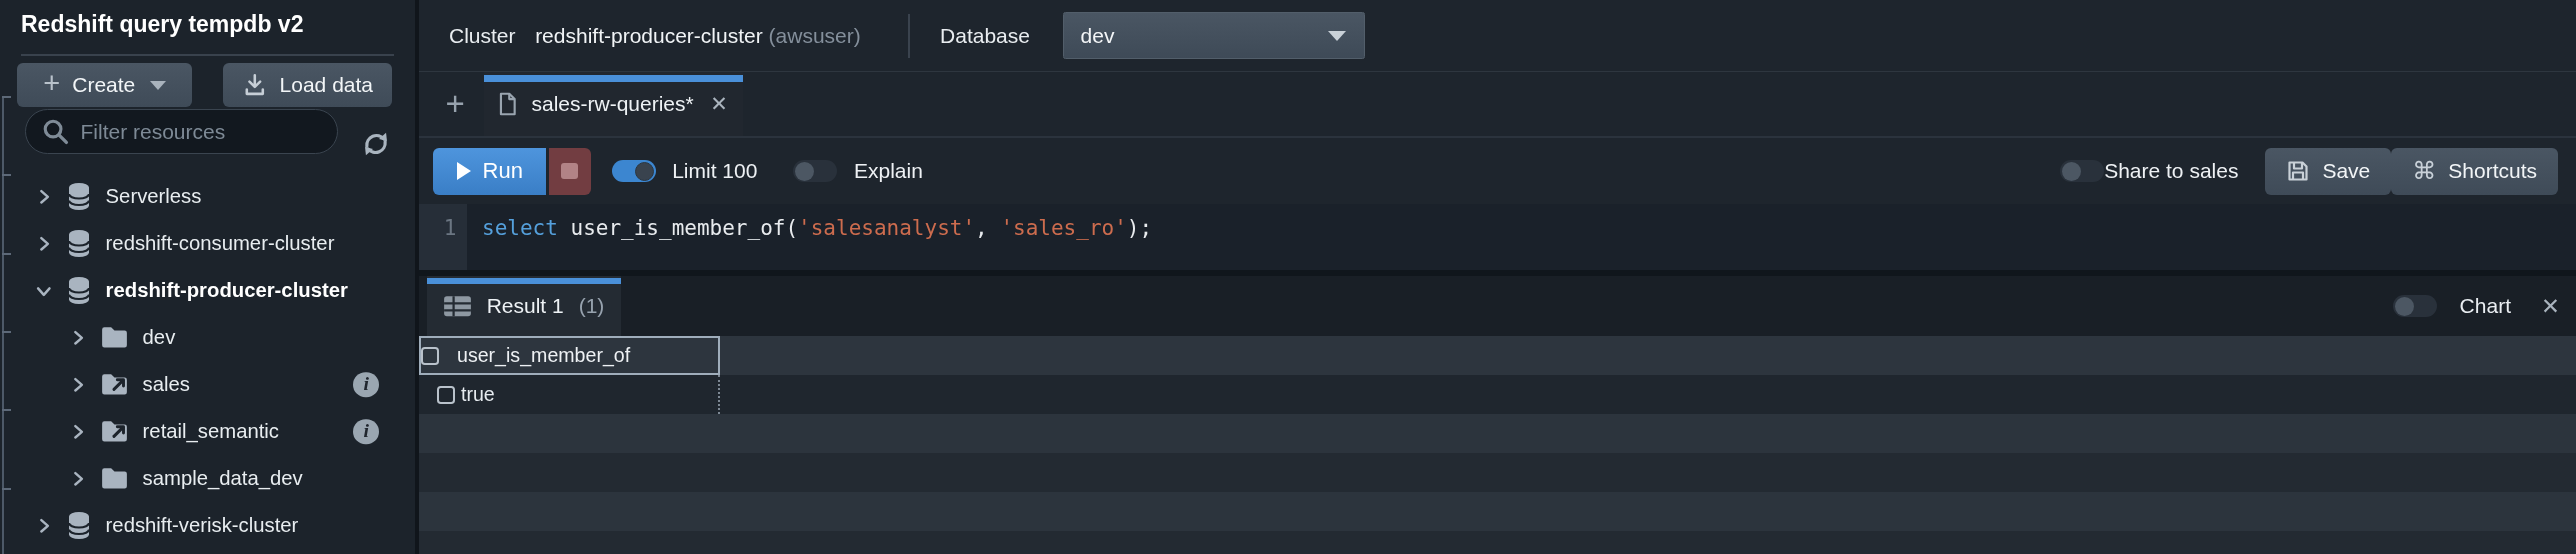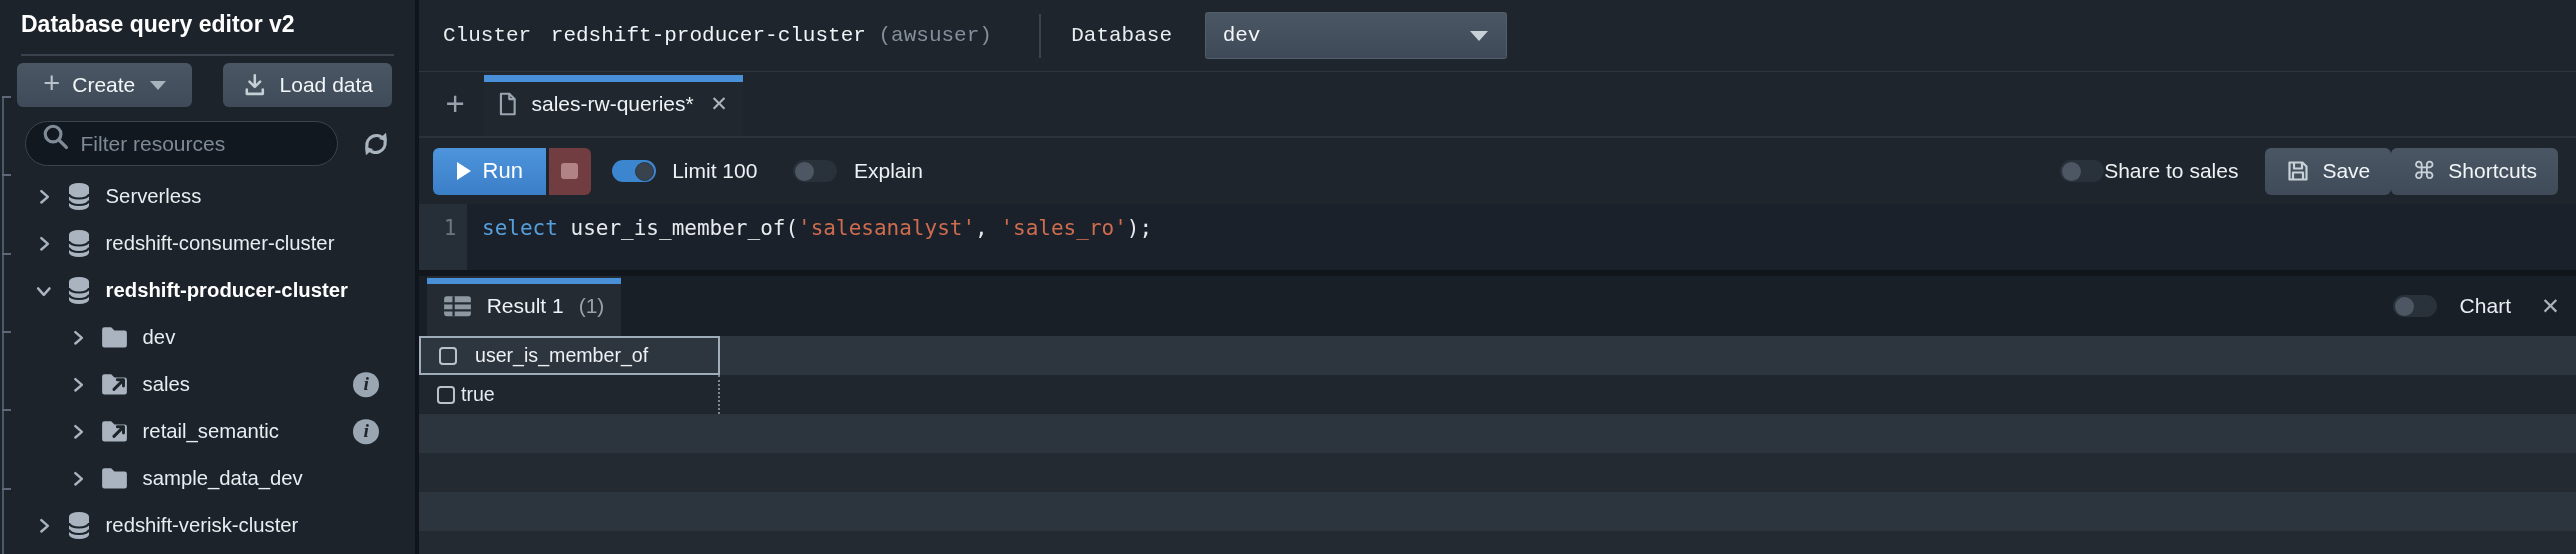--- a/index.html
+++ b/index.html
@@ -21,23 +21,23 @@
     position:absolute; top:63px; height:44px; border-radius:6px;
     background:linear-gradient(#4a5663,#3f4b58);
     display:flex; align-items:center; justify-content:center; gap:12px;
     font-size:21px; color:#f2f5f7; cursor:pointer;
   }
   .sb-btn.create { left:17.3px; width:175px; }
   .sb-btn.load { left:223px; width:169px; }
   .plus-glyph { font-size:29px; font-weight:400; color:#b9c2cb; line-height:1; margin-top:-3px; }
   .caret-down { width:0; height:0; border-left:8.3px solid transparent; border-right:8.3px solid transparent; border-top:9.8px solid #a9b3bd; margin-left:3px; }
   .sb-search {
-    position:absolute; left:25px; top:121px; width:313px; height:45px;
+    position:absolute; left:25px; top:109px; width:313px; height:45px;
     background:#12181f; border:1.5px solid #3a444f; border-radius:22.6px;
-    display:flex; padding:0 15px; gap:10.5px;
+    display:flex; align-items:center; padding:0 15px; gap:10.5px;
   }
   .sb-search input {
     background:transparent; border:none; outline:none; color:#cfd6dc;
     font-size:21px; font-family:"Liberation Sans", sans-serif; width:100%;
   }
   .sb-search input::placeholder { color:#7e8a96; }
   .refresh-wrap { position:absolute; right:22.6px; top:127px; width:33px; height:33px; display:flex; align-items:center; justify-content:center; cursor:pointer; }
 
   .tree { position:absolute; left:0; top:173px; right:0; }
   .tree-row { position:relative; height:47px; display:flex; align-items:center; cursor:pointer; }
@@ -54,21 +54,21 @@
     display:flex; align-items:center; justify-content:center;
     font-family:"Liberation Serif", serif; font-weight:700; font-style:italic;
     font-size:19.6px; color:#20262e; cursor:pointer;
   }
   .sb-main-divider { position:absolute; left:415px; top:0; width:3.8px; height:554px; background:#10151b; }
 
   
   .main { position:absolute; left:419px; top:0; width:2157px; height:554px; display:flex; flex-direction:column; background:#1e252d; }
 
   
-  .m-header { flex:none; height:72px; display:flex; align-items:center; padding-left:24px; border-bottom:1.5px solid #2e363f; background:#1e252d;font-family:Liberation Mono, monospace; }
+  .m-header { flex:none; height:72px; display:flex; align-items:center; padding-left:30px; border-bottom:1.5px solid #2e363f; background:#1e252d; }
   .hdr-label { font-size:21px; color:#e9edf0; }
   .hdr-cluster-name { margin-left:19.6px; font-size:21px; color:#f1f4f6; white-space:nowrap; }
   .hdr-cluster-user { color:#848f9b; }
   .hdr-vdivider { width:2.3px; height:44px; background:#3a434e; margin-left:47px; }
   .hdr-db-label { margin-left:30px; font-size:21px; color:#e9edf0; }
   .db-select {
     margin-left:33px; width:302px; height:47px; border-radius:2.3px;
     background:linear-gradient(#4a5663,#3e4a57); border:0.8px solid #525e6a;
     display:flex; align-items:center; padding:0 18px 0 16.6px; cursor:pointer;
   }
@@ -126,21 +126,21 @@
   .res-tab { position:relative; margin-left:7.5px; width:194px; background:#242b33; display:flex; align-items:center; justify-content:center; gap:15px; cursor:pointer; }
   .res-tab .active-bar { position:absolute; left:0; top:1.5px; width:100%; height:6.8px; background:#4a90d9; }
   .res-tab-label { font-size:21px; color:#eef2f5; white-space:nowrap; }
   .res-tab-count { font-size:21px; color:#97a2ae; }
   .res-right { margin-left:auto; display:flex; align-items:center; padding-right:16px; gap:22.6px; }
   .chart-label { font-size:21px; color:#e9edf1; }
   .res-close { font-size:22.6px; color:#a9b3bd; cursor:pointer; margin-left:7.5px; }
 
   
   .m-thead { flex:none; height:39px; background:#2d353e; display:flex; }
-  .thead-cell { width:301px; height:39px; border:2.3px solid #9fadbb; display:flex; align-items:center; padding-left:18px; gap:18px; cursor:pointer; }
+  .thead-cell { width:301px; height:39px; border:2.3px solid #9fadbb; display:flex; align-items:center; gap:18px; cursor:pointer; }
   .checkbox { flex:none; width:18px; height:18px; border:2.3px solid #b9c2cb; border-radius:3.8px; background:transparent; cursor:pointer; }
   .th-label { font-size:19.6px; color:#eef1f4; white-space:nowrap; }
   .m-trow { flex:none; height:39px; background:#1f262e; display:flex; }
   .trow-cell { width:301px; height:39px; border-right:2.3px dotted #7d8894; display:flex; align-items:center; padding-left:18px; gap:6px; }
   .td-value { font-size:19.6px; color:#e6ebef; }
   .stripe { flex:none; height:39px; }
   .stripe.light { background:#2c343d; }
   .stripe.dark { background:#232a32; }
 </style>
 </head>
@@ -151,21 +151,21 @@
   <div class="ruler">
     <div class="tick" style="top:0"></div>
     <div class="tick" style="top:78px"></div>
     <div class="tick" style="top:157px"></div>
     <div class="tick" style="top:235px"></div>
     <div class="tick" style="top:313px"></div>
     <div class="tick" style="top:392px"></div>
   </div>
 
   <div class="sidebar">
-    <div class="sb-title">Database query editor v2</div>
+    <div class="sb-title">Redshift query tempdb v2</div>
     <div class="sb-divider"></div>
 
     <div class="sb-btn create">
       <span class="plus-glyph">+</span>
       <span>Create</span>
       <span class="caret-down"></span>
     </div>
 
     <div class="sb-btn load">
       <span style="display:flex;">

